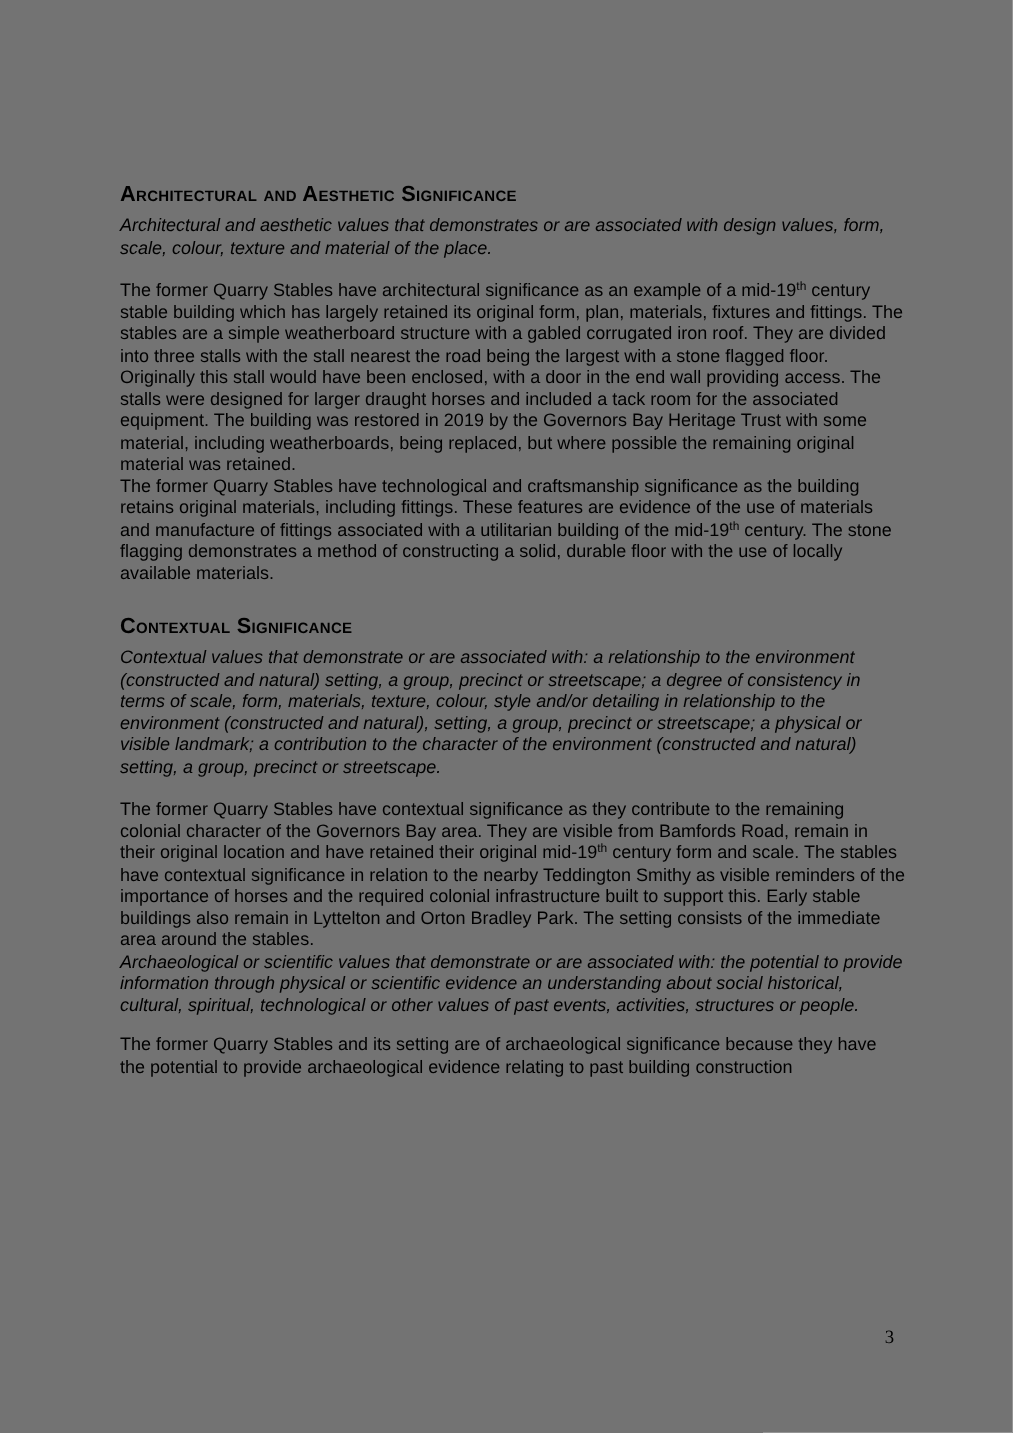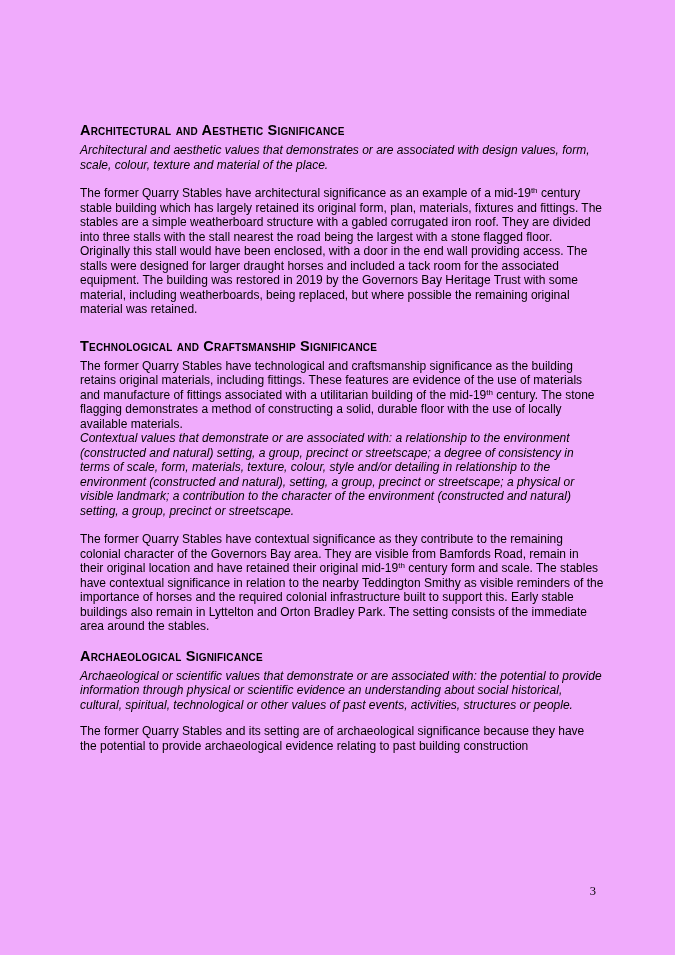--- a/index.html
+++ b/index.html
@@ -6,21 +6,21 @@
   body {
     width: 675px; height: 955px;
     background: #ffffff;
     font-family: "Liberation Sans", sans-serif;
     color: #000000;
     -webkit-font-smoothing: antialiased;
   }
   .page {
     position: relative;
     width: 675px; height: 955px;
-    background: #f0abfc;
+    background: #737373;
     overflow: hidden;
   }
   .content {
     position: absolute;
     left: 80px; top: 122px;
     width: 524px;
   }
   .doc-section { margin: 0; }
   .section-heading {
     font-size: 14.5px;
@@ -70,31 +70,30 @@
 <div class="page">
   <div class="content">
 
     <section class="doc-section section--first">
       <h2 class="section-heading">Architectural and Aesthetic Significance</h2>
       <p class="section-desc">Architectural and aesthetic values that demonstrates or are associated with design values, form, scale, colour, texture and material of the place.</p>
       <p class="section-body">The former Quarry Stables have architectural significance as an example of a mid-19<sup>th</sup> century stable building which has largely retained its original form, plan, materials, fixtures and fittings. The stables are a simple weatherboard structure with a gabled corrugated iron roof. They are divided into three stalls with the stall nearest the road being the largest with a stone flagged floor. Originally this stall would have been enclosed, with a door in the end wall providing access. The stalls were designed for larger draught horses and included a tack room for the associated equipment. The building was restored in 2019 by the Governors Bay Heritage Trust with some material, including weatherboards, being replaced, but where possible the remaining original material was retained.</p>
     </section>
 
     <section class="doc-section">
-      <h2 class="section-heading">Technological and Craftsmanship Significance</h2>
       <p class="section-body">The former Quarry Stables have technological and craftsmanship significance as the building retains original materials, including fittings. These features are evidence of the use of materials and manufacture of fittings associated with a utilitarian building of the mid-19<sup>th</sup> century. The stone flagging demonstrates a method of constructing a solid, durable floor with the use of locally available materials.</p>
     </section>
 
     <section class="doc-section">
+      <h2 class="section-heading">Contextual Significance</h2>
       <p class="section-desc">Contextual values that demonstrate or are associated with: a relationship to the environment (constructed and natural) setting, a group, precinct or streetscape; a degree of consistency in terms of scale, form, materials, texture, colour, style and/or detailing in relationship to the environment (constructed and natural), setting, a group, precinct or streetscape; a physical or visible landmark; a contribution to the character of the environment (constructed and natural) setting, a group, precinct or streetscape.</p>
       <p class="section-body">The former Quarry Stables have contextual significance as they contribute to the remaining colonial character of the Governors Bay area. They are visible from Bamfords Road, remain in their original location and have retained their original mid-19<sup>th</sup> century form and scale. The stables have contextual significance in relation to the nearby Teddington Smithy as visible reminders of the importance of horses and the required colonial infrastructure built to support this. Early stable buildings also remain in Lyttelton and Orton Bradley Park. The setting consists of the immediate area around the stables.</p>
     </section>
 
     <section class="doc-section section--tight">
-      <h2 class="section-heading">Archaeological Significance</h2>
       <p class="section-desc">Archaeological or scientific values that demonstrate or are associated with: the potential to provide information through physical or scientific evidence an understanding about social historical, cultural, spiritual, technological or other values of past events, activities, structures or people.</p>
       <p class="section-body">The former Quarry Stables and its setting are of archaeological significance because they have the potential to provide archaeological evidence relating to past building construction</p>
     </section>
 
   </div>
 
   <div class="page-number">3</div>
 </div>
 
 </body></html>

